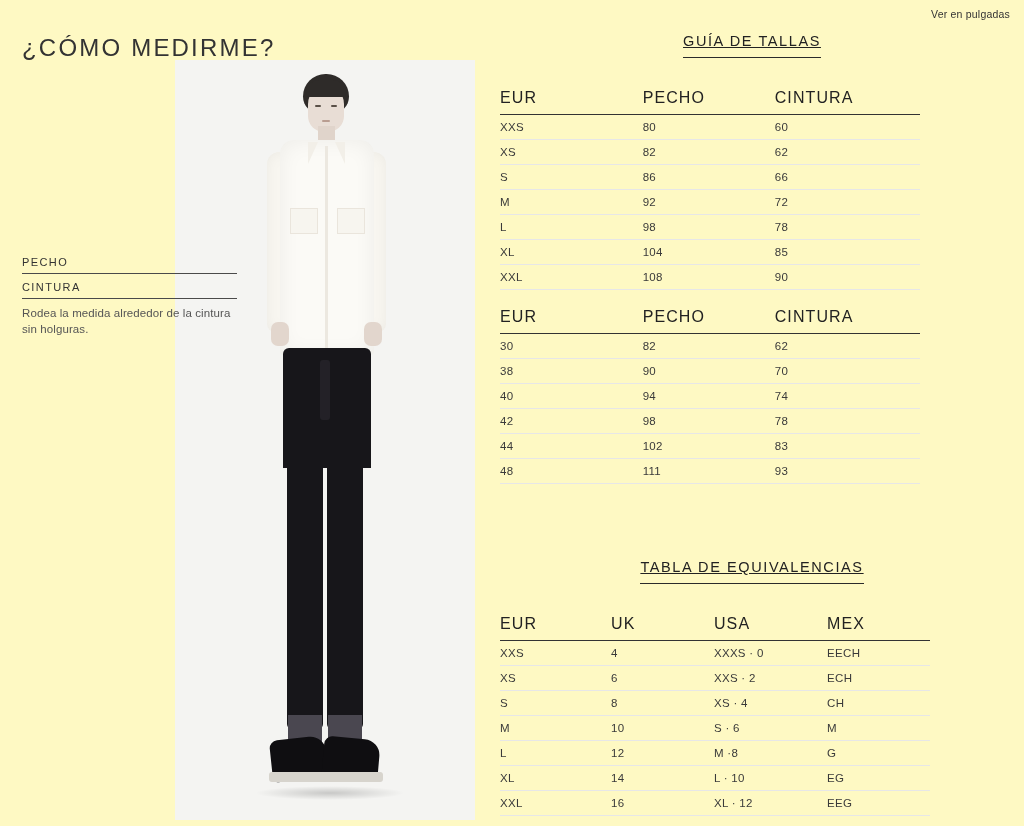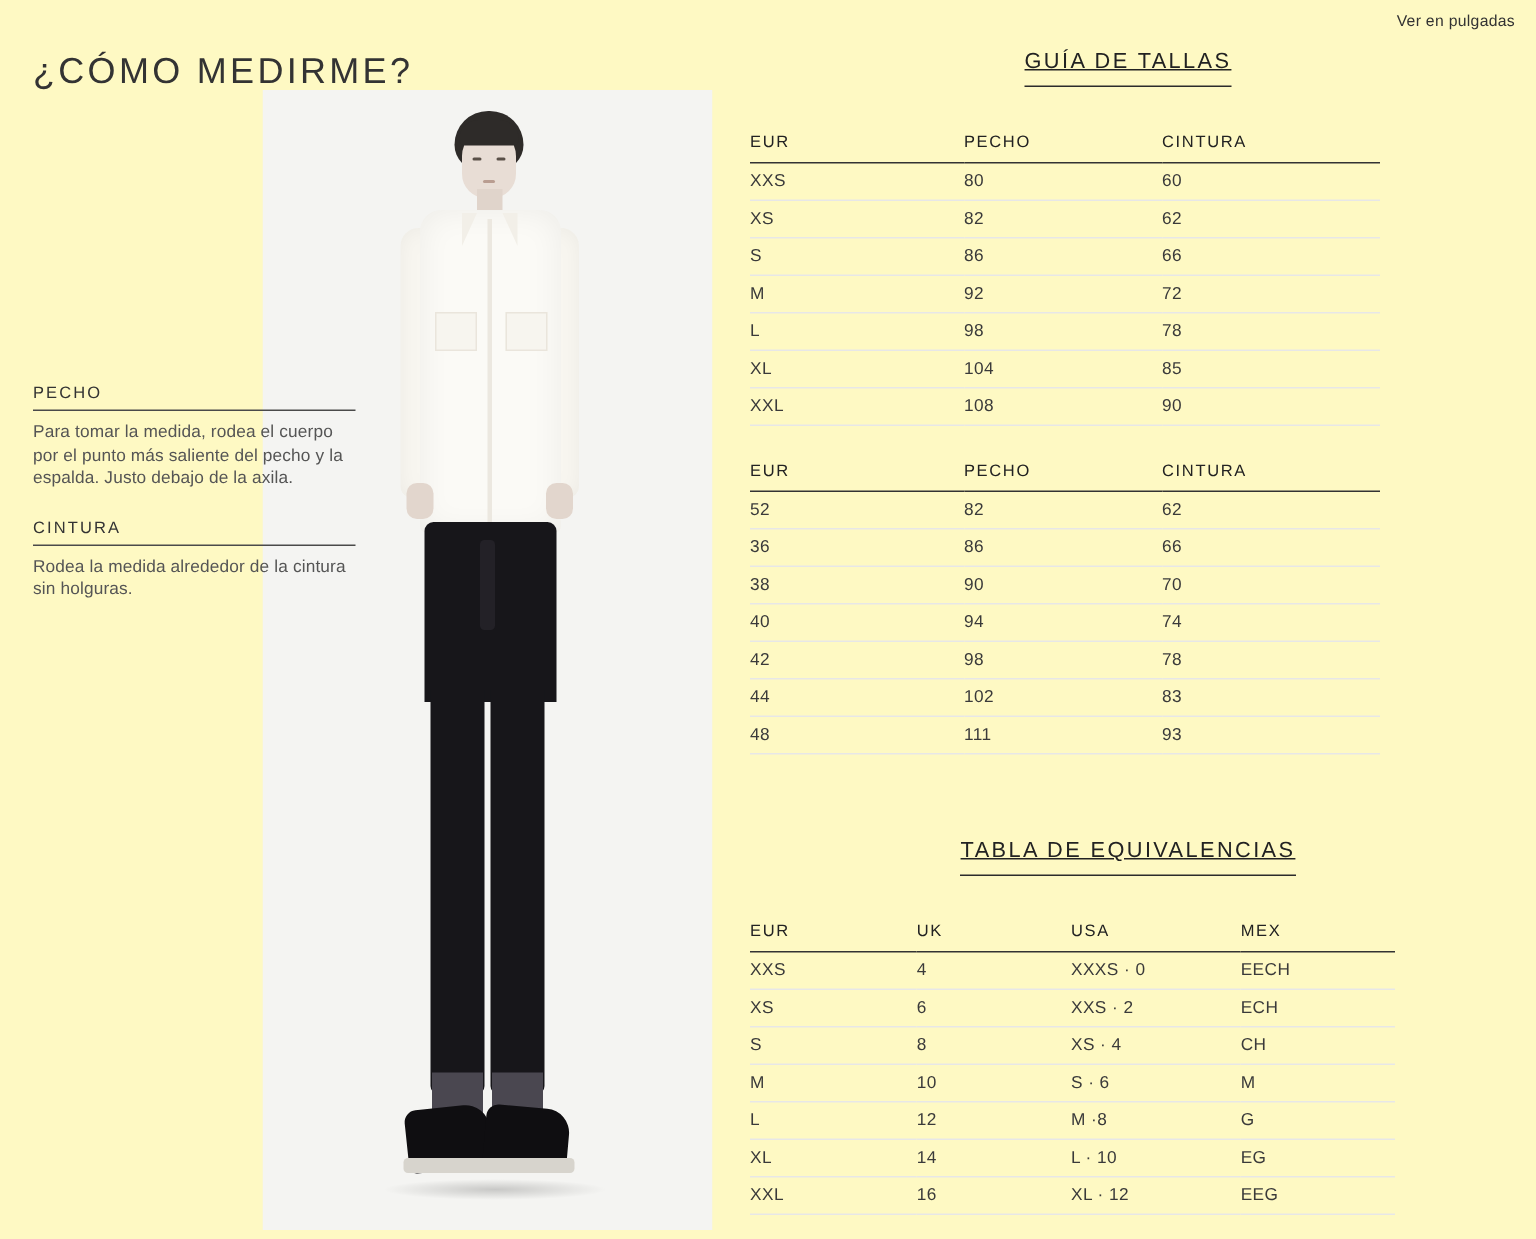--- a/index.html
+++ b/index.html
@@ -242,21 +242,21 @@
     border-collapse: collapse;
     font-size: 11.5px;
     color: #333;
     left: 20px;
     width: 420px;
   }
   table.size-table.wide { width: 430px; }
   table.size-table th {
     text-align: left;
     font-weight: 400;
-    font-size: 11px;
+    font-size: 16px;
     letter-spacing: 1.1px;
     color: #222;
     padding: 6px 0 7px 0;
     border-bottom: 1px solid #333;
   }
   table.size-table td {
     padding: 6px 0 6px 0;
     border-bottom: 1px solid #e7e7e7;
     letter-spacing: .3px;
     color: #3a3a3a;
@@ -309,21 +309,20 @@
       <div class="m-sock-r"></div>
       <div class="m-shoe-l"></div>
       <div class="m-shoe-r"></div>
       <div class="m-sole-l"></div>
       <div class="m-sole-r"></div>
       <div class="m-shadow"></div>
     </div>
 
     <div class="info-block">
       <h2 class="info-heading">PECHO</h2>
-      <p class="info-text">Para tomar la medida, rodea el cuerpo por el punto más saliente del pecho y la espalda. Justo debajo de la axila.</p>
       <h2 class="info-heading second">CINTURA</h2>
       <p class="info-text">Rodea la medida alrededor de la cintura sin holguras.</p>
     </div>
   </div>
 
   <div class="right-col">
 
     <div class="title-wrap" id="title-guia">
       <div class="section-title">GUÍA DE TALLAS</div>
     </div>
@@ -388,28 +387,23 @@
         </colgroup>
       <thead>
         <tr>
           <th>EUR</th>
           <th>PECHO</th>
           <th>CINTURA</th>
         </tr>
       </thead>
       <tbody>
         <tr>
-          <td>52</td>
+          <td>30</td>
           <td>82</td>
           <td>62</td>
-        </tr>
-        <tr>
-          <td>36</td>
-          <td>86</td>
-          <td>66</td>
         </tr>
         <tr>
           <td>38</td>
           <td>90</td>
           <td>70</td>
         </tr>
         <tr>
           <td>40</td>
           <td>94</td>
           <td>74</td>

